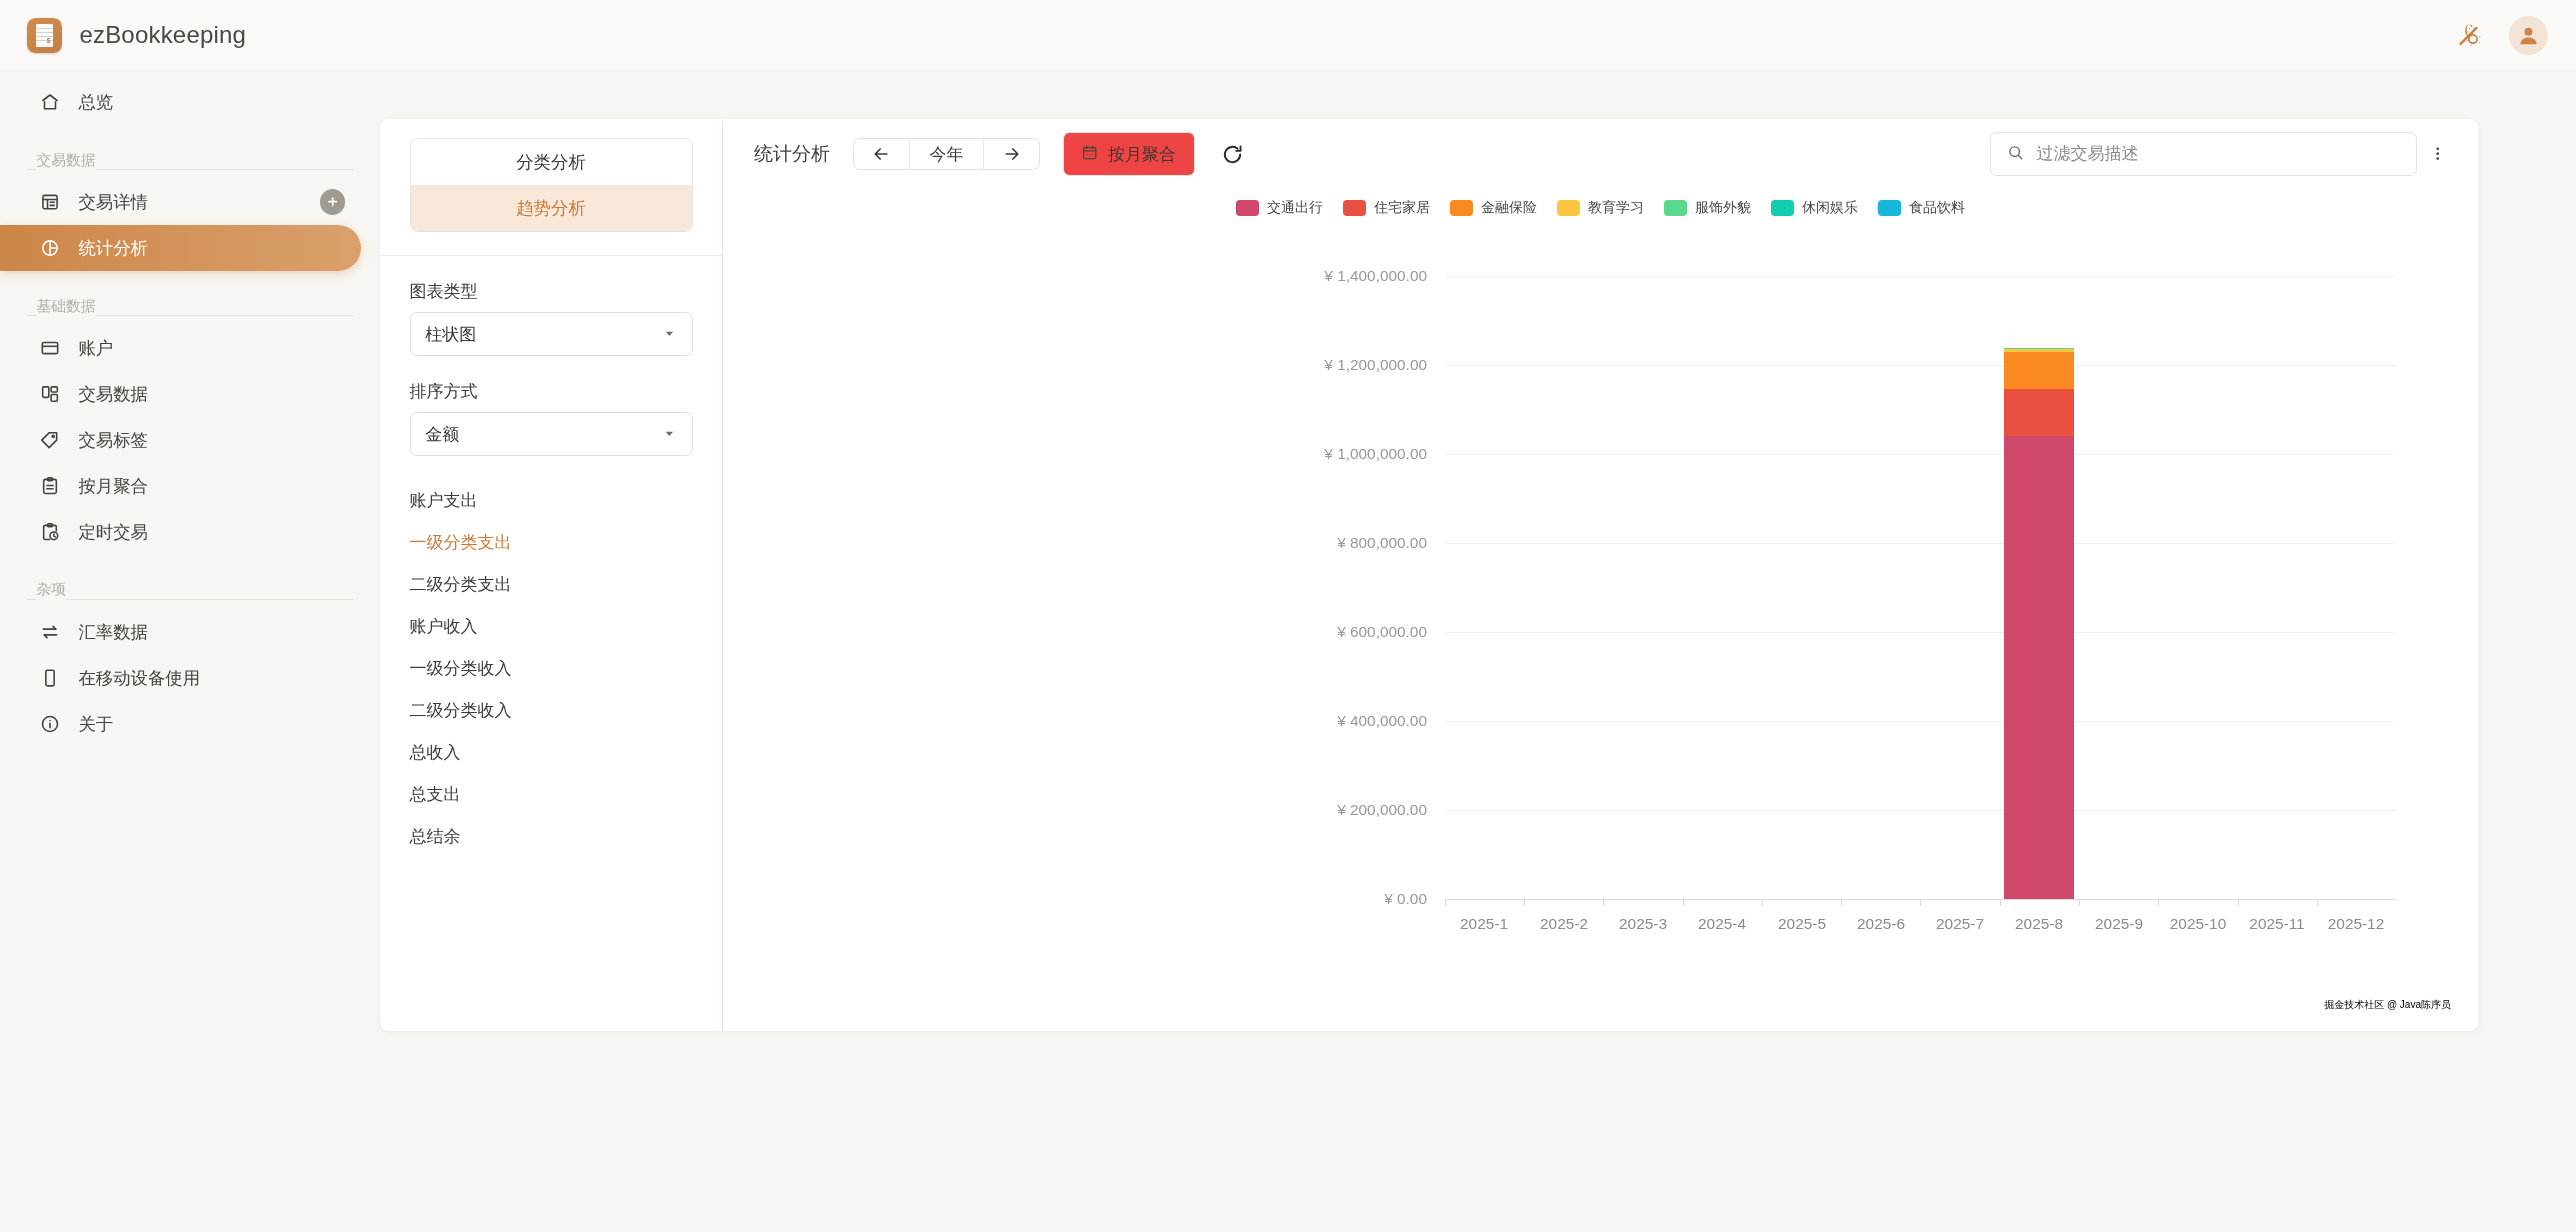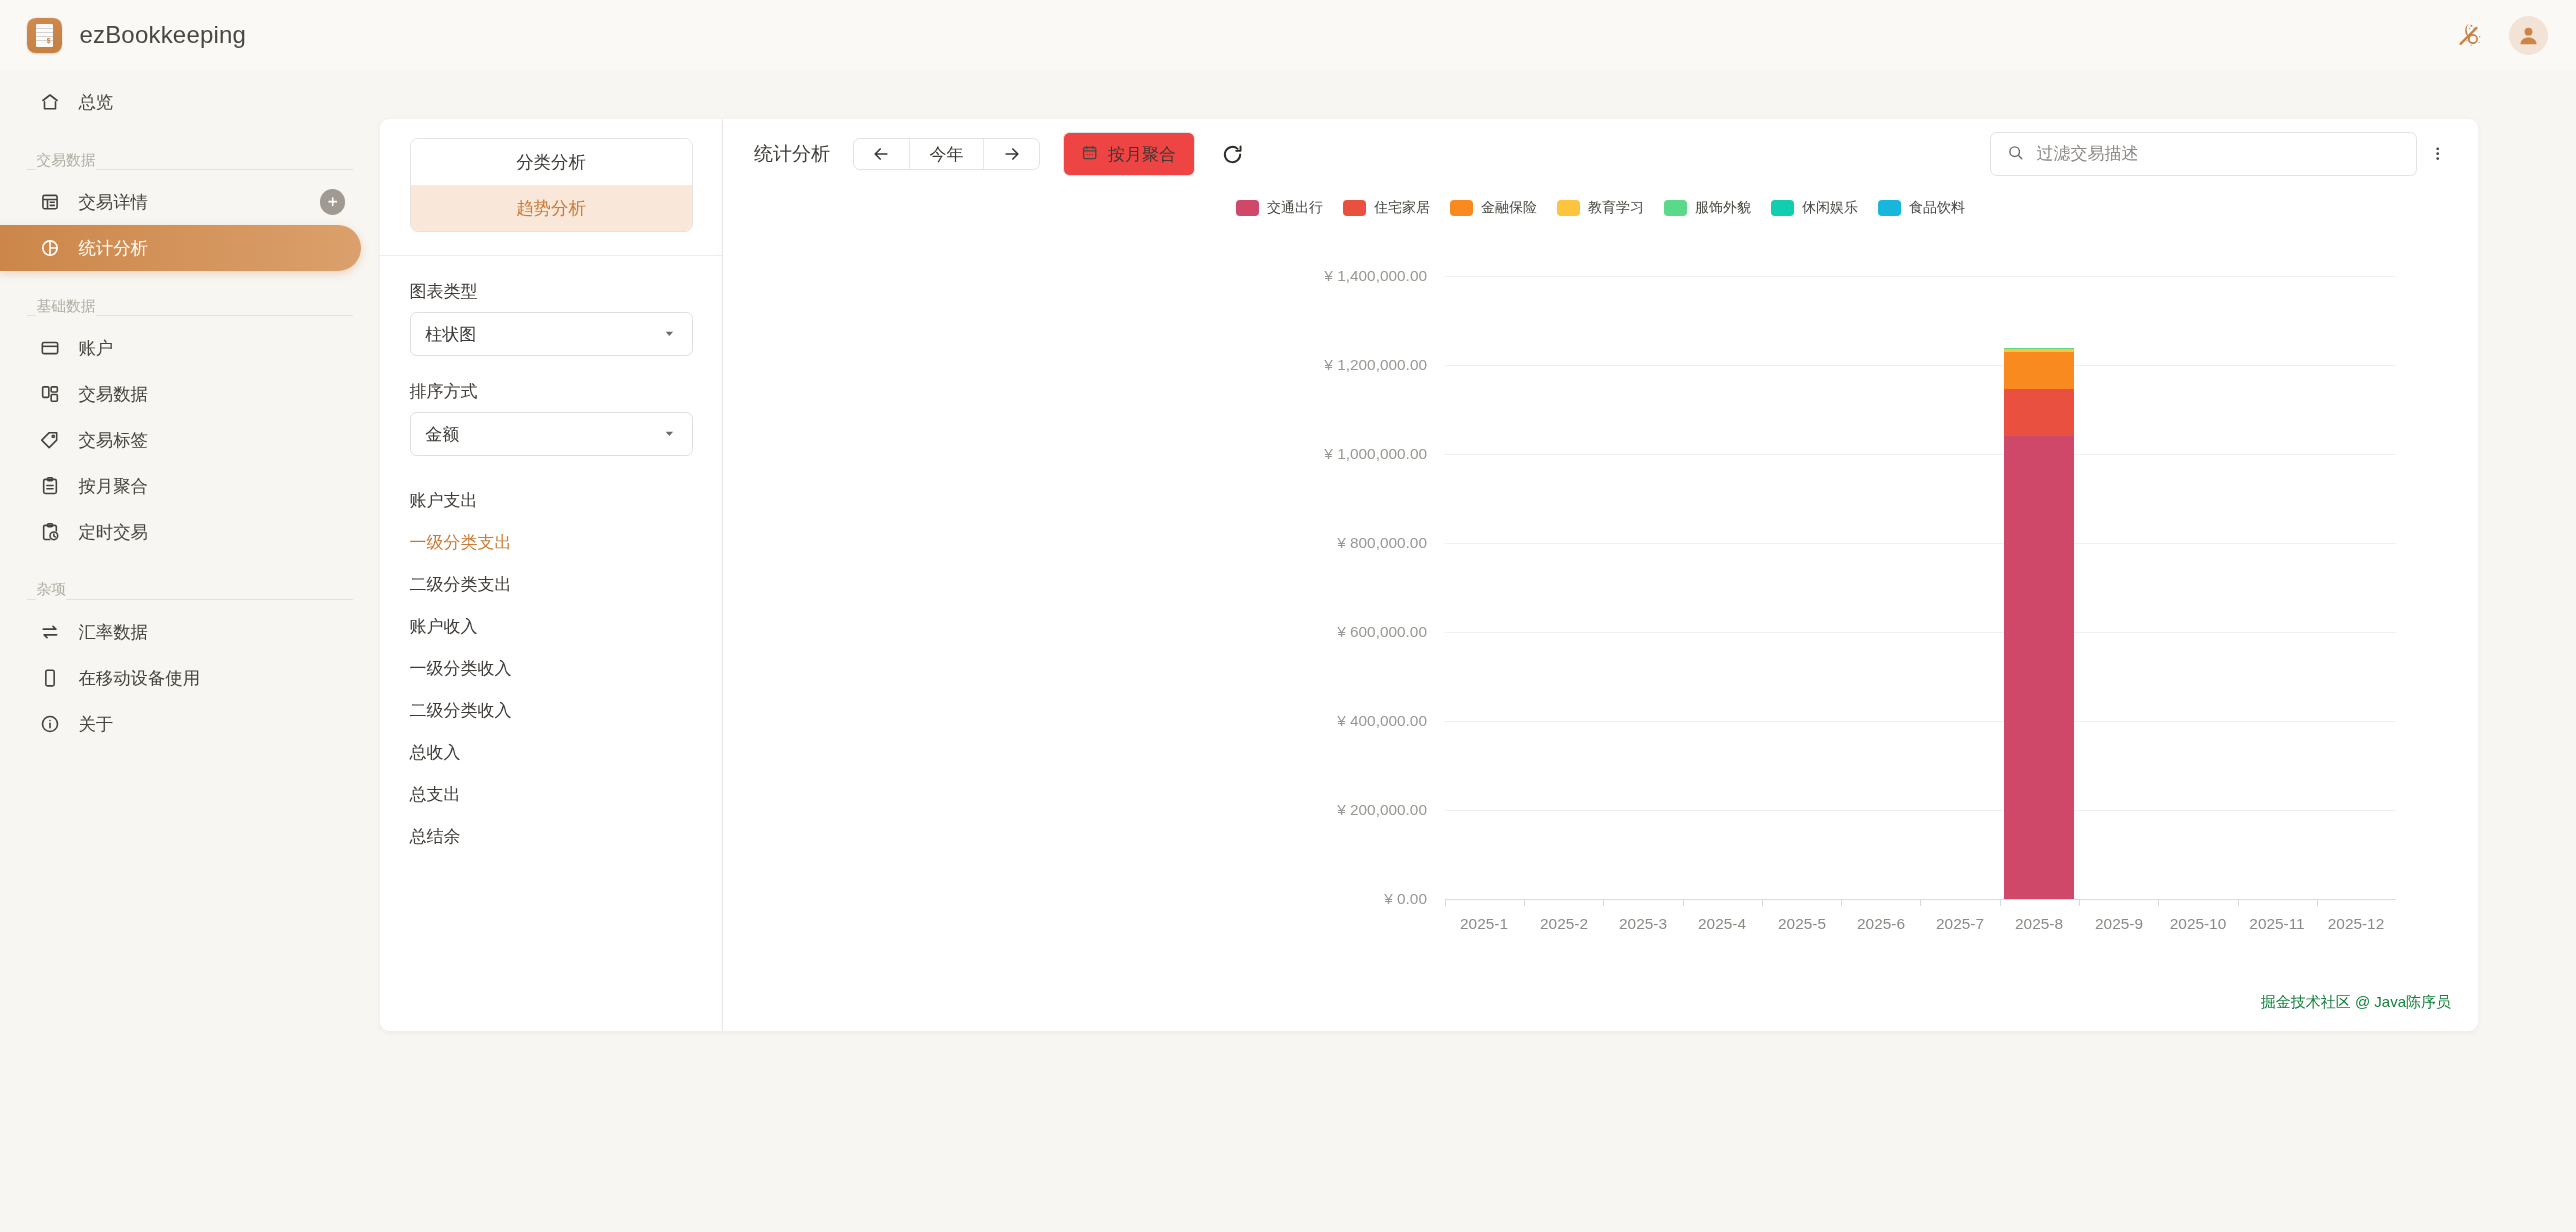--- a/index.html
+++ b/index.html
@@ -169,21 +169,21 @@
   .gridline.axis-base { background: #dcdcde; height: 1.3px; }
   .x-tick-label {
     position: absolute; transform: translateX(-50%);
     font-size: 15.4px; color: #8d8a85; white-space: nowrap;
   }
   .x-tick-mark { position: absolute; width: 0.7px; background: #d8d8da; }
   .bar-stack { position: absolute; width: 70px; display: flex; flex-direction: column; }
   .bar-seg { width: 100%; }
   #watermark {
     position: absolute; right: 27px; bottom: 19px;
-    font-size: 15px; color: #15803d; white-space: nowrap;
+    font-size: 10px; color: #000000; white-space: nowrap;
   }
 </style>
 </head>
 <body>
 
 <div id="app-header">
   <div id="brand">
     <div id="brand-logo">
       <div class="receipt"></div>
     </div>

